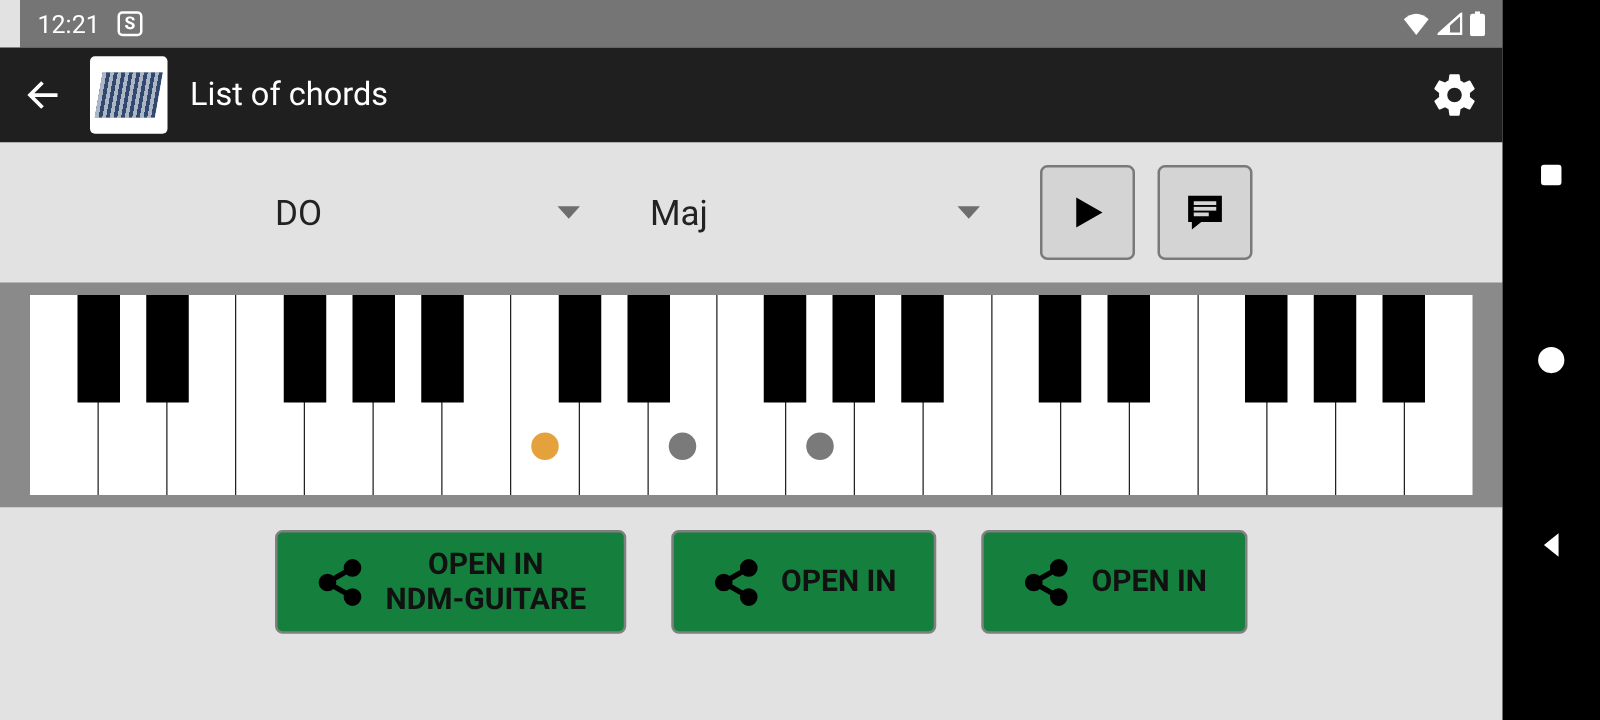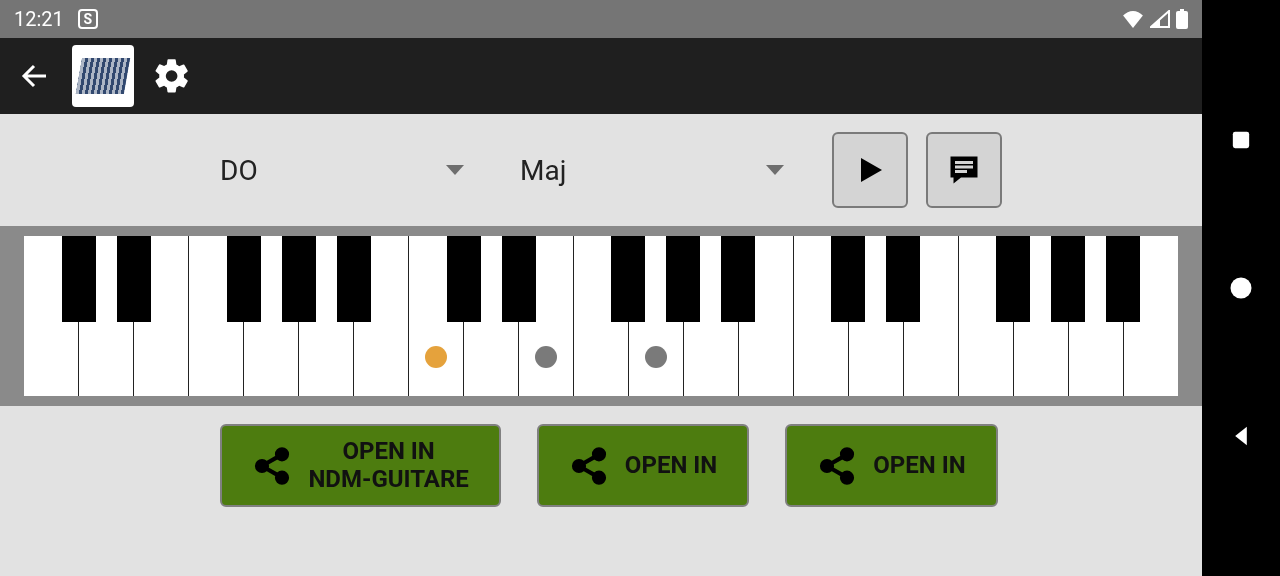--- a/index.html
+++ b/index.html
@@ -31,20 +31,21 @@
 .status-bar {
   height: 38px;
   background: #757575;
   display: flex;
   align-items: center;
   justify-content: space-between;
   padding: 0 14px;
   color: #fff;
   font-size: 20px;
   font-weight: 400;
+  margin-left: 16px;
 }
 .status-left { display: flex; align-items: center; gap: 14px; }
 .status-right { display: flex; align-items: center; gap: 6px; }
 .status-right svg { fill: #fff; }
 .app-bar {
   height: 76px;
   background: #1f1f1f;
   display: flex;
   align-items: center;
   padding: 0 18px;
@@ -150,21 +151,21 @@
 .dot.root { background: #e5a23c; }
 .dot.other { background: #7a7a7a; }
 .share-row {
   display: flex;
   justify-content: center;
   gap: 20px;
   padding: 18px 0;
   background: #e2e2e2;
 }
 .share-btn {
-  background: #4d7c0f;
+  background: #15803d;
   border: 2px solid #808080;
   border-radius: 6px;
   padding: 12px 30px;
   display: flex;
   align-items: center;
   gap: 16px;
   font-size: 24px;
   font-weight: 700;
   color: #111;
   margin-left: 16px;
@@ -210,20 +211,21 @@
 
   <div class="app-bar">
     <div class="back-btn">
       <svg viewBox="0 0 36 36">
           <path d="M28 18H8M16 8L6 18l10 10"></path>
         </svg>
     </div>
     <div class="app-icon">
       <div class="app-icon-inner"></div>
     </div>
+    <div class="app-title">List of chords</div>
     <div class="settings-btn">
       <svg viewBox="0 0 24 24">
           <path d="M19.14,12.94a7,7,0,0,0,.05-.94,7,7,0,0,0-.05-.94l2.11-1.65a.5.5,0,0,0,.12-.64l-2-3.46a.5.5,0,0,0-.61-.22l-2.49,1a7,7,0,0,0-1.63-.94l-.38-2.65A.5.5,0,0,0,13.77,2H9.77a.5.5,0,0,0-.49.42L8.9,5.07a7,7,0,0,0-1.63.94l-2.49-1a.5.5,0,0,0-.61.22l-2,3.46a.5.5,0,0,0,.12.64L4.4,11.06a7,7,0,0,0,0,1.88L2.29,14.59a.5.5,0,0,0-.12.64l2,3.46a.5.5,0,0,0,.61.22l2.49-1a7,7,0,0,0,1.63.94l.38,2.65a.5.5,0,0,0,.49.42h4a.5.5,0,0,0,.49-.42l.38-2.65a7,7,0,0,0,1.63-.94l2.49,1a.5.5,0,0,0,.61-.22l2-3.46a.5.5,0,0,0-.12-.64ZM11.77,15.5A3.5,3.5,0,1,1,15.27,12,3.5,3.5,0,0,1,11.77,15.5Z"></path>
         </svg>
     </div>
   </div>
 
   <div class="controls-row">
     <div class="dropdown note">
       <span>DO</span>

